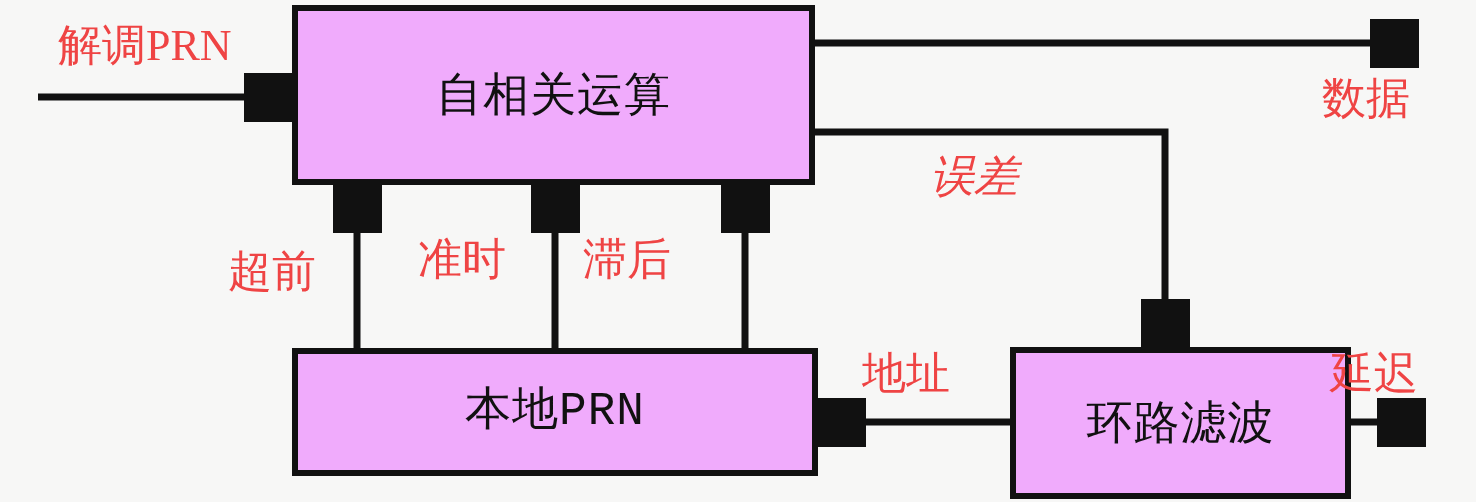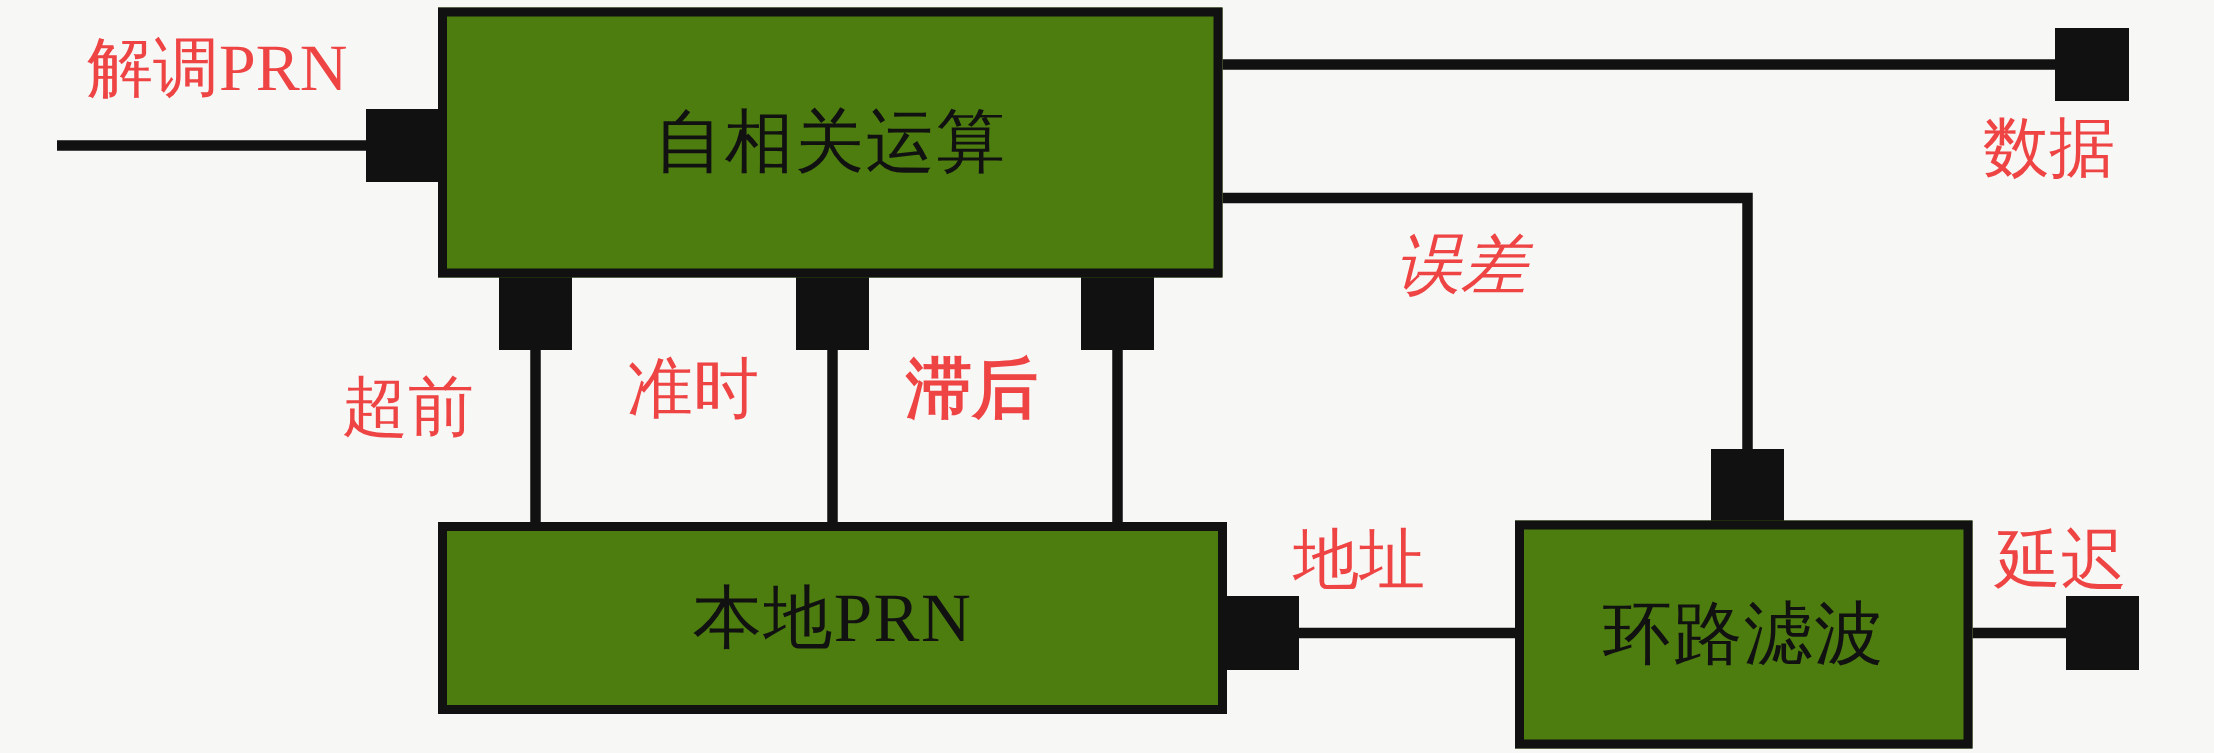--- a/index.html
+++ b/index.html
@@ -12,21 +12,21 @@
     width: 1476px;
     height: 502px;
     background: #f7f7f6;
     overflow: hidden;
     font-family: "Liberation Serif", "DejaVu Serif", serif;
   }
   .block {
     position: absolute;
     box-sizing: border-box;
     border: 6px solid #111111;
-    background: #4d7c0f;
+    background: #f0abfc;
     display: flex;
     align-items: center;
     justify-content: center;
   }
   .block-label {
     font-size: 46px;
     color: #111111;
     letter-spacing: 1px;
     white-space: nowrap;
     line-height: 1;
@@ -76,37 +76,37 @@
 
     <line x1="1010" y1="422" x2="824" y2="422" marker-end="url(#arrowhead)"></line>
 
     <line x1="1315" y1="422" x2="1419" y2="422" marker-end="url(#arrowhead)"></line>
   </svg>
 
   <div class="block" style="left:292px; top:5px; width:523px; height:180px;">
     <span class="block-label">自相关运算</span>
   </div>
 
-  <div class="block" style="left:292px; top:348px; width:526px; height:128px;">
+  <div class="block" style="left:292px; top:348px; width:526px; height:128px;font-family:Liberation Mono, monospace;">
     <span class="block-label">本地PRN</span>
   </div>
 
-  <div class="block" style="left:1010px; top:347px; width:305px; height:152px;">
+  <div class="block" style="left:1010px; top:347px; width:341px; height:152px;">
     <span class="block-label">环路滤波</span>
   </div>
 
   <div class="edge-label" style="left:58px; top:24px;">解调PRN</div>
 
   <div class="edge-label" style="left:1322px; top:77px;">数据</div>
 
   <div class="edge-label" style="left:930px; top:155px;font-style:italic;">误差</div>
 
   <div class="edge-label" style="left:228px; top:250px;">超前</div>
 
   <div class="edge-label" style="left:418px; top:238px;text-align:right;">准时</div>
 
-  <div class="edge-label" style="left:604px; top:238px;font-weight:bold;">滞后</div>
+  <div class="edge-label" style="left:583px; top:238px;">滞后</div>
 
   <div class="edge-label" style="left:862px; top:352px;">地址</div>
 
   <div class="edge-label" style="left:1330px; top:352px;">延迟</div>
 
 </div>
 
 </body></html>

